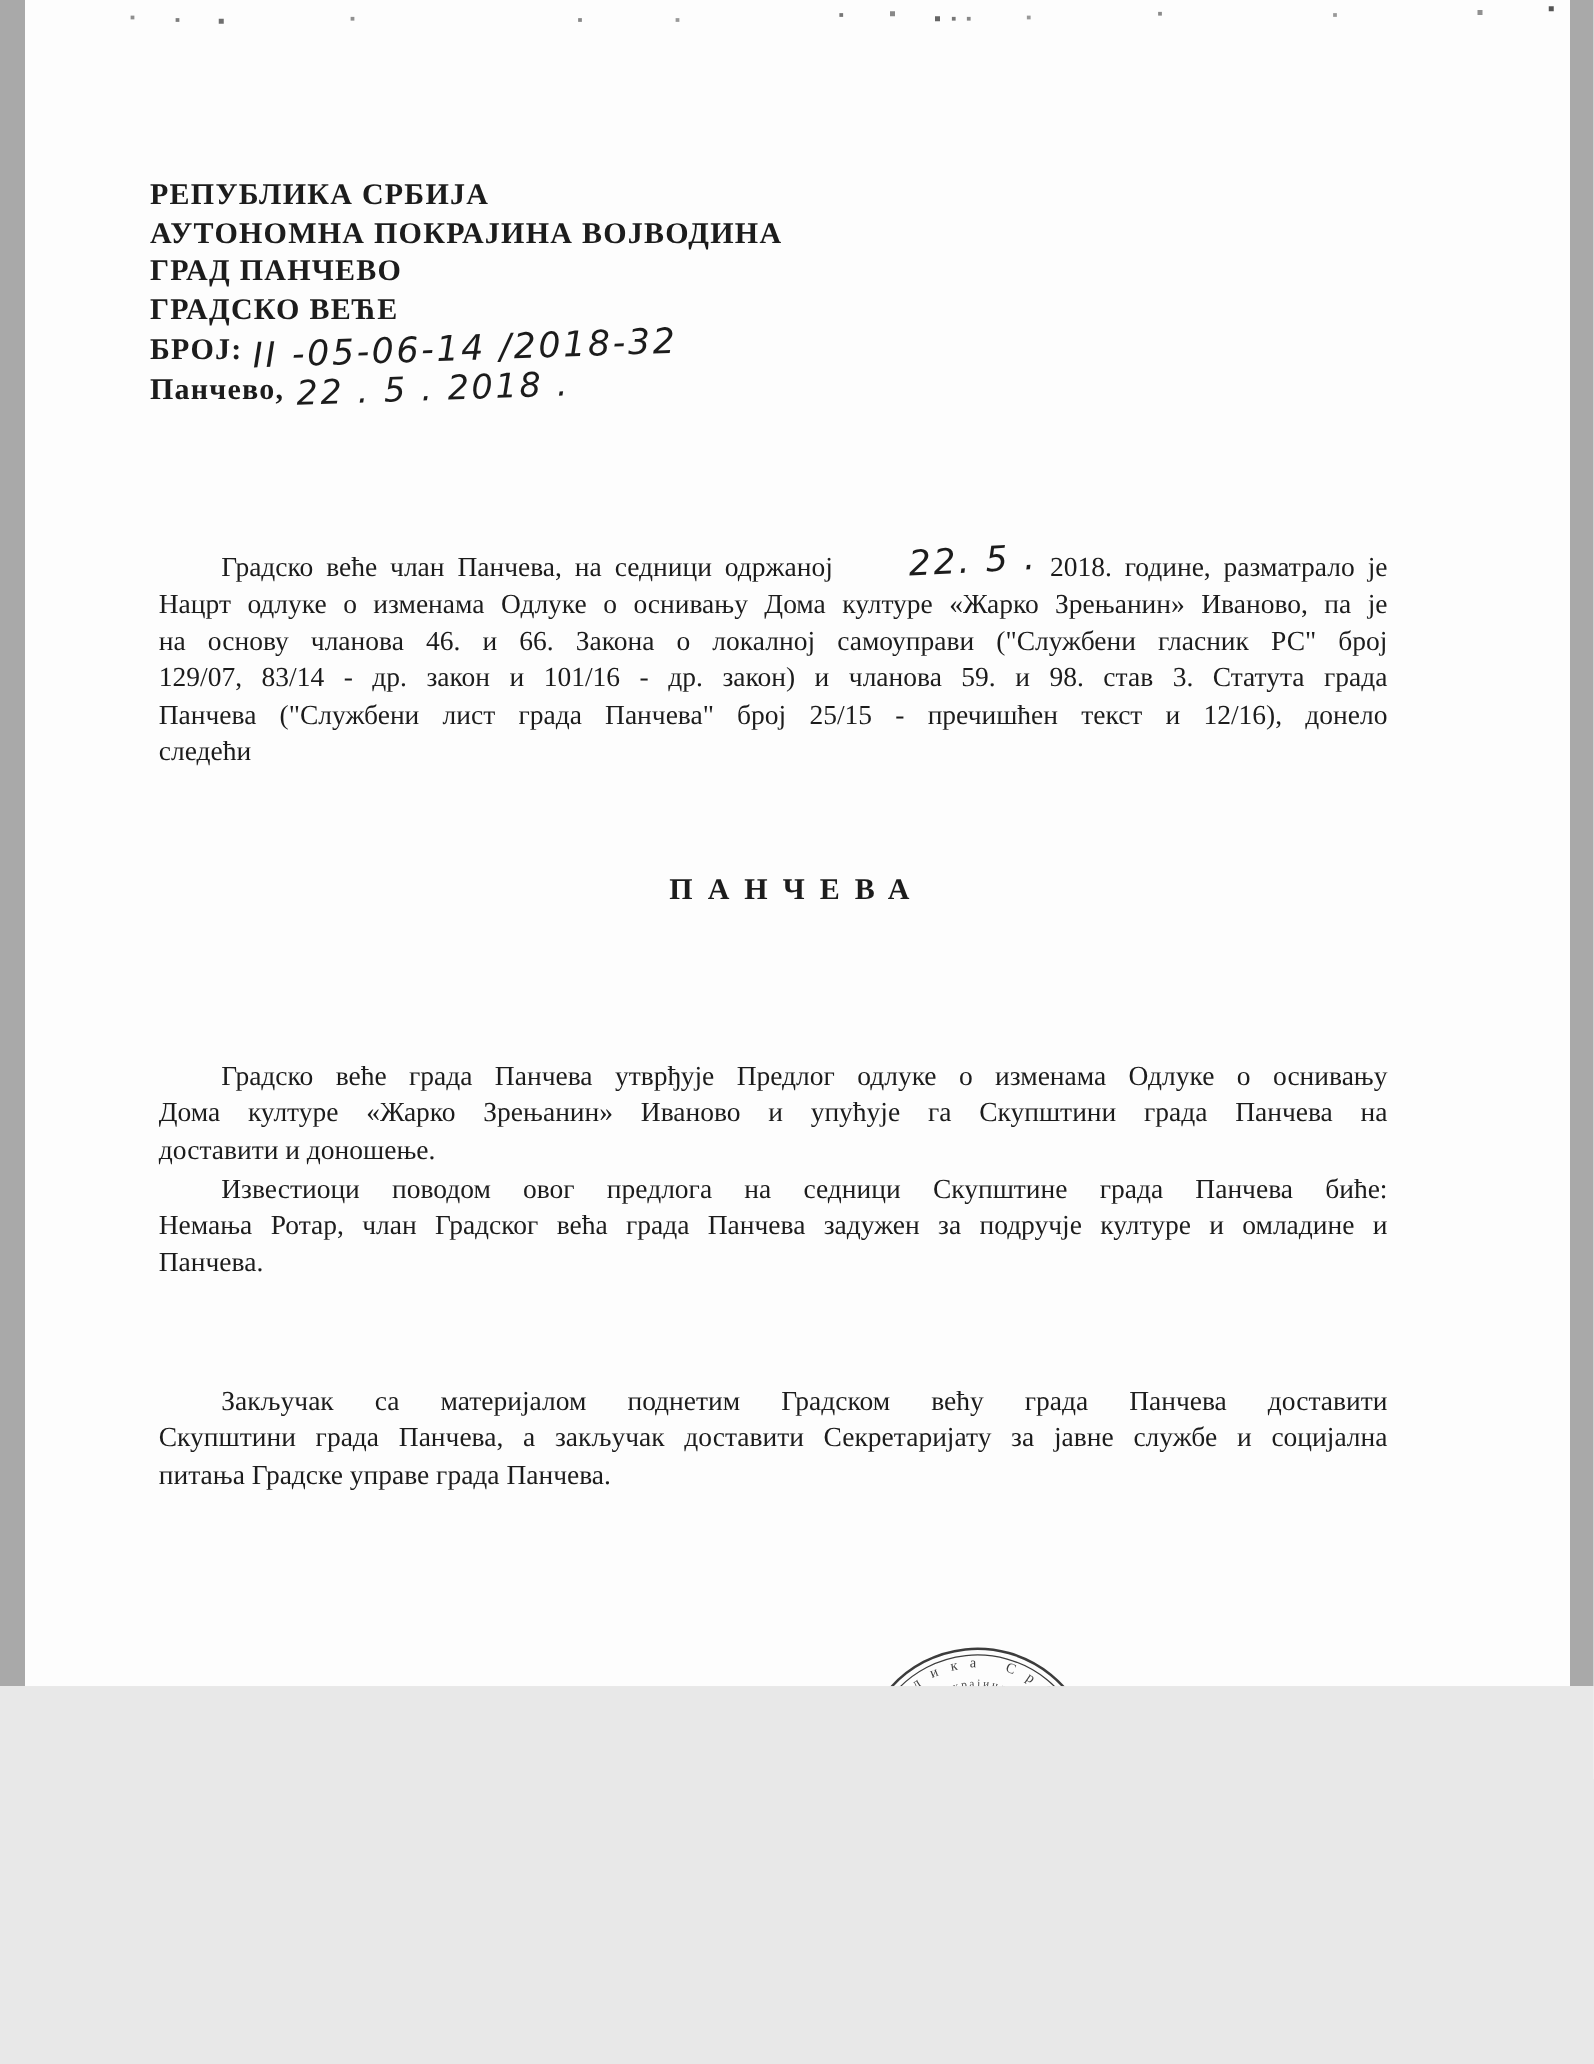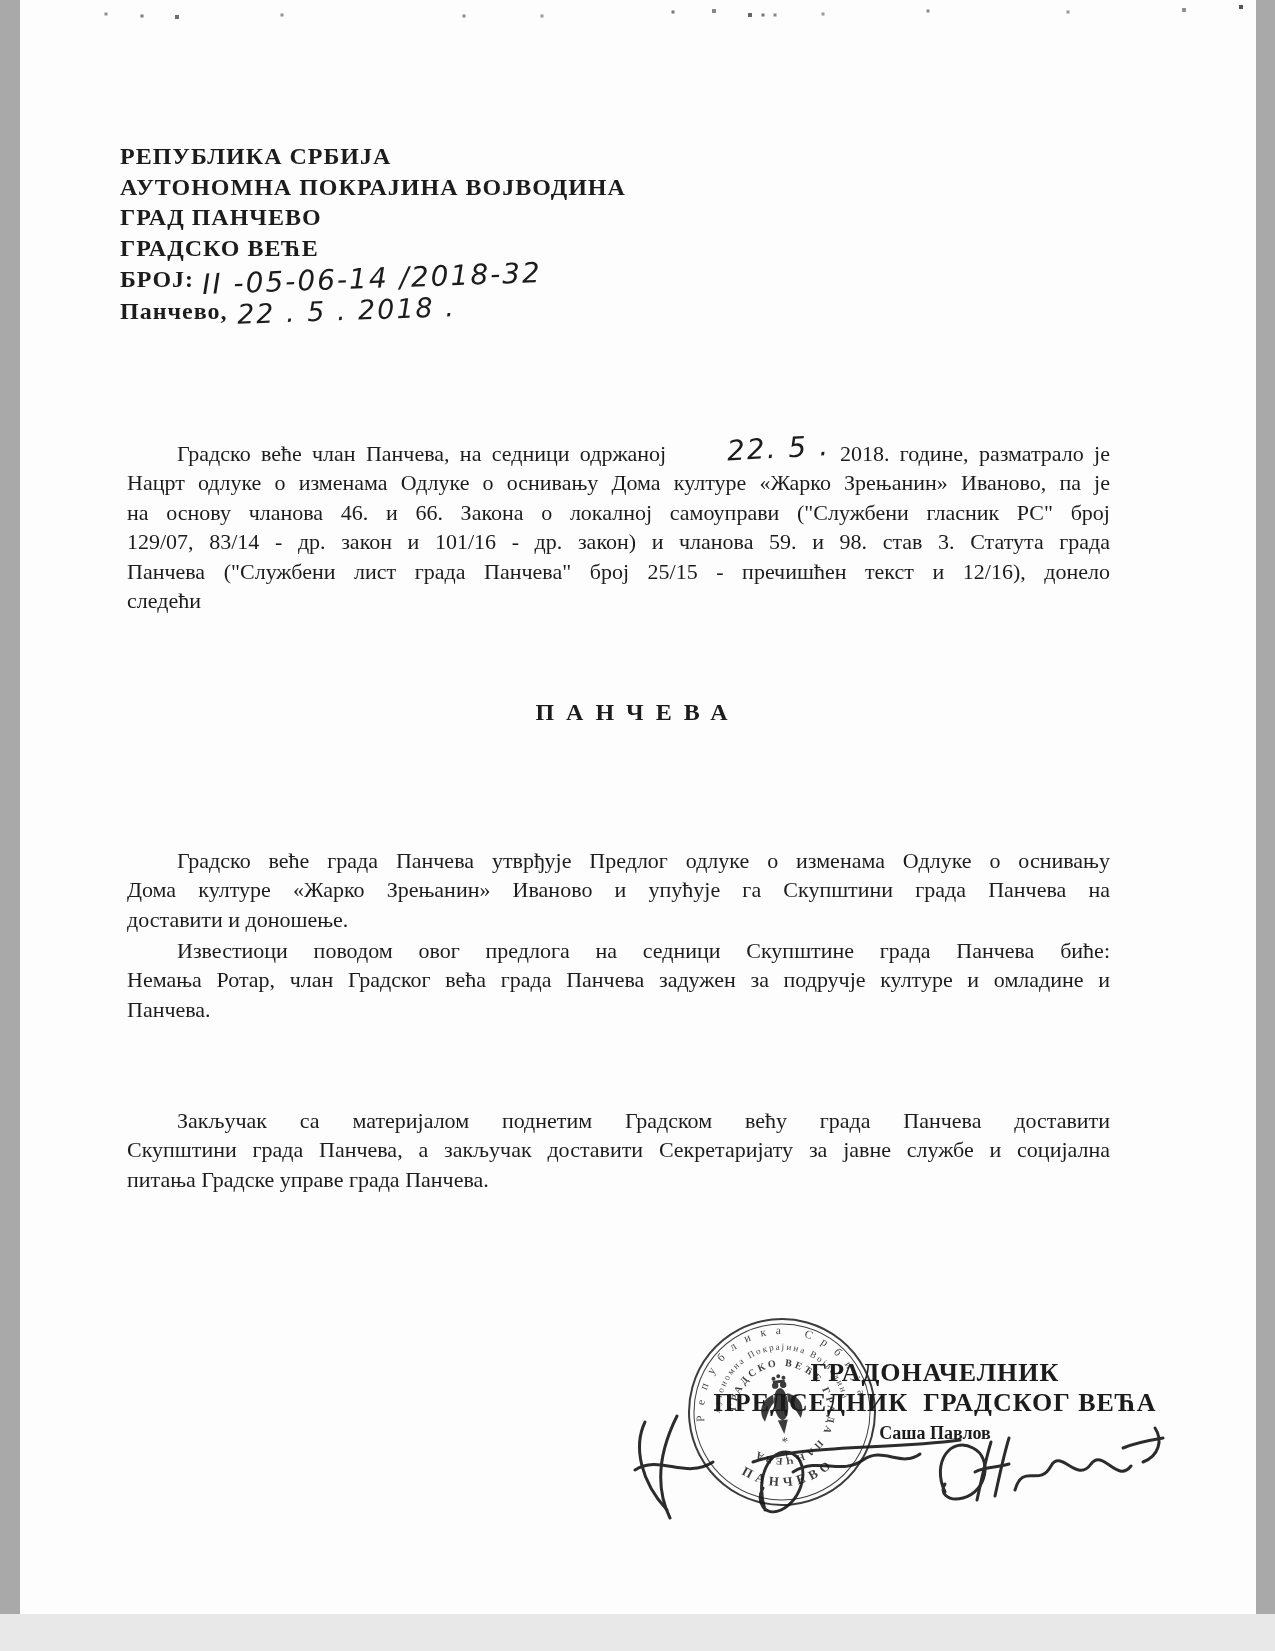--- a/index.html
+++ b/index.html
@@ -1,16 +1,16 @@
 <!DOCTYPE html>
 <html><head>
 <meta charset="utf-8">
 <style>
   html,body{margin:0;padding:0;background:#e8e8e8;}
-  .page{position:relative;width:1275px;height:1614px;background:#fdfdfd;overflow:hidden;
+  .page{position:relative;width:1275px;height:1349px;background:#fdfdfd;overflow:hidden;
         font-family:"Liberation Serif",serif;color:#1c1c1c;}
   .edge{position:absolute;top:0;height:100%;background:#a9a9a9;}
   .edge-left{left:0;width:20px;}
   .edge-right{right:0;width:19px;}
   .specks{position:absolute;left:0;top:0;width:2px;height:2px;background:transparent;
     box-shadow:105px 13px 0 0.5px #8e8e8e,141px 15px 0 0.5px #7d7d7d,176px 16px 0 1px #6f6f6f,
     281px 14px 0 0.5px #909090,463px 15px 0 0.5px #888,541px 15px 0 0.5px #999,
     672px 11px 0 0.5px #777,713px 10px 0 1px #888,749px 14px 0 1px #666,762px 14px 0 0.5px #777,
     774px 14px 0 0.5px #888,822px 13px 0 0.5px #999,927px 10px 0 0.5px #8a8a8a,
     1067px 11px 0 0.5px #999,1183px 9px 0 1px #909090,1240px 6px 0 1px #555;}

